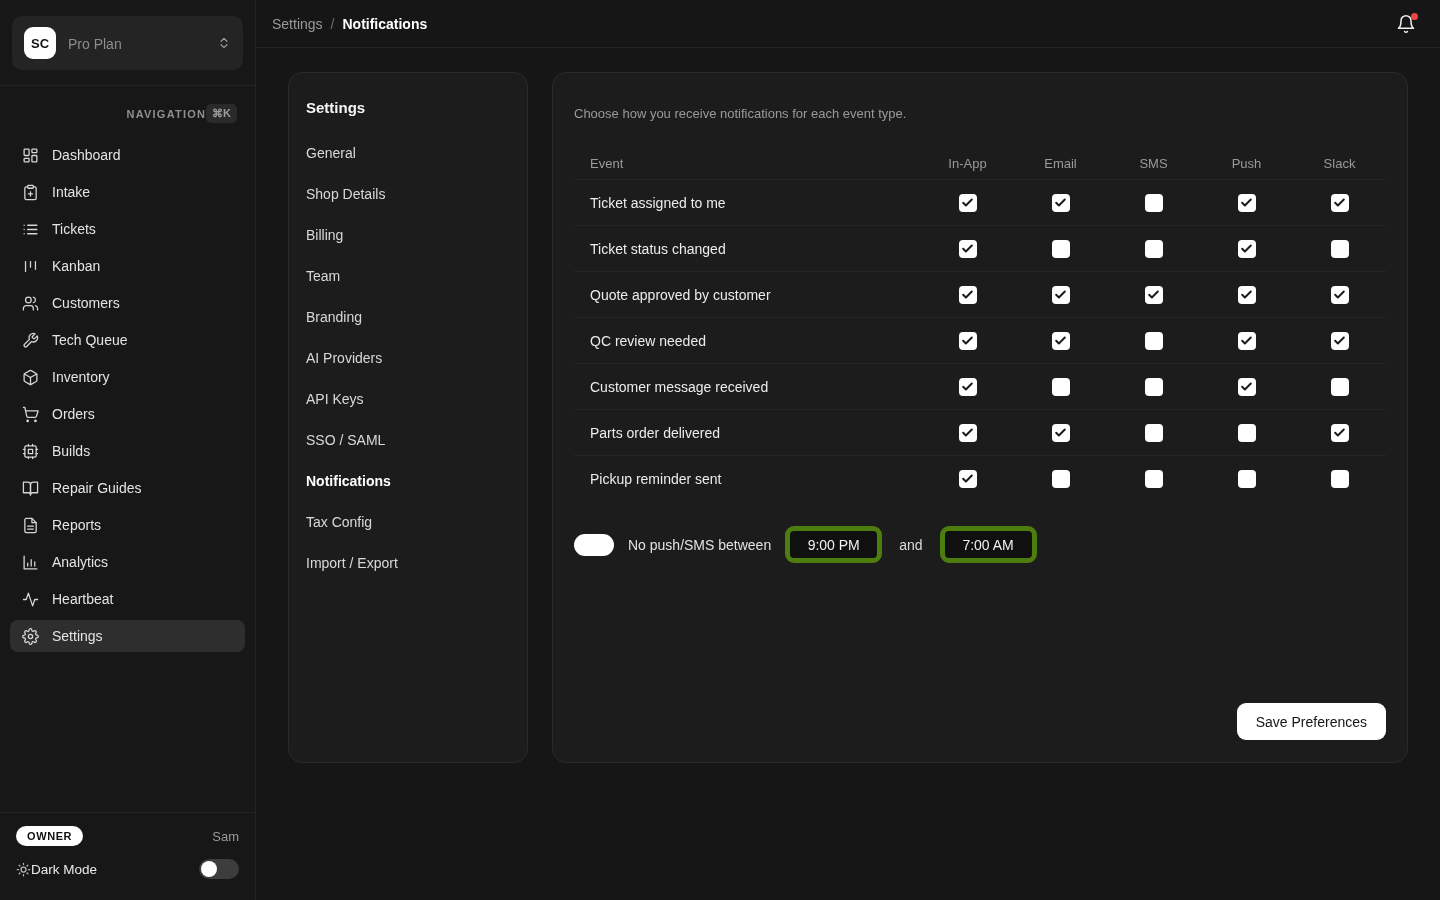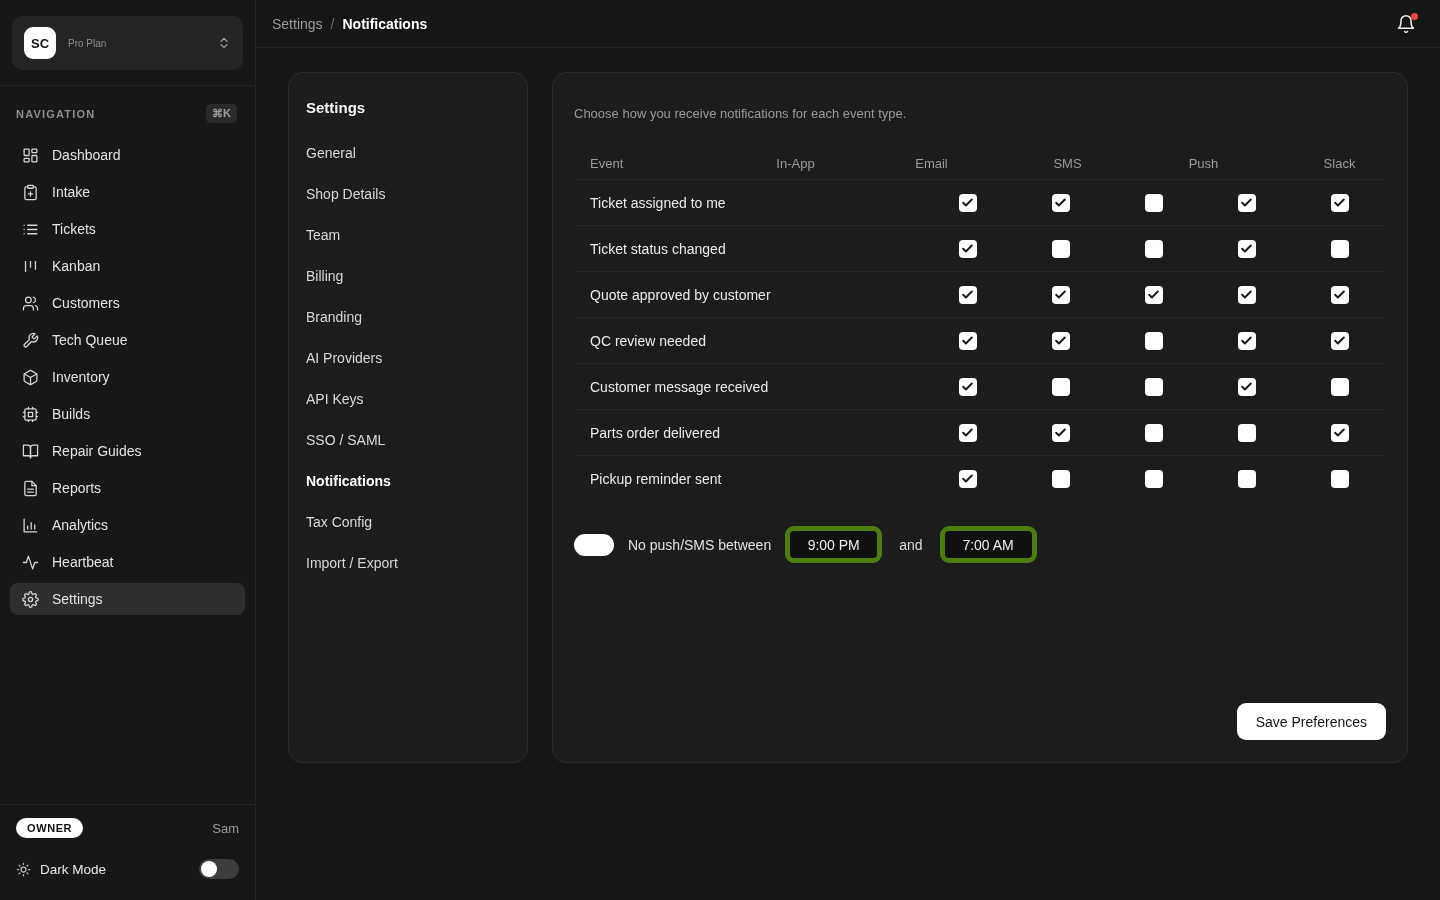--- a/index.html
+++ b/index.html
@@ -29,26 +29,26 @@
   }
   .ws-avatar {
     width:32px; height:32px; border-radius:9px;
     background:#ffffff; color:#141414;
     font-size:13px; font-weight:700;
     display:flex; align-items:center; justify-content:center;
     flex:0 0 32px;
   }
   .ws-meta { flex:1; min-width:0; }
   .ws-name { font-size:14px; font-weight:600; color:#f3f3f3; line-height:1.5; }
-  .ws-plan { font-size:10px; color:#8d8d8d; margin-top:1px; }
+  .ws-plan { font-size:14px; color:#8d8d8d; margin-top:1px; }
   .ws-chevron { color:#9a9a9a; }
   .sb-divider { border-bottom:1px solid #242424; margin-top:15px; }
 
   .nav-head {
-    display:flex; align-items:center; justify-content:space-between;
+    display:flex; align-items:center; justify-content:flex-end;
     padding:18px 18px 12px 16px;
   }
   .nav-head-label {
     font-size:11px; font-weight:700; letter-spacing:1.2px; color:#8f8f8f;
   }
   .kbd {
     font-size:11px; color:#9e9e9e; background:#2a2a2a;
     border-radius:5px; padding:3px 6px; font-weight:600;
   }
   .nav-list { padding:4px 10px 0 10px; }
@@ -66,21 +66,21 @@
     border-top:1px solid #242424;
     padding:13px 16px 15px 16px;
     background:#171717;
   }
   .sb-footer-row1 { display:flex; align-items:center; justify-content:space-between; }
   .owner-pill {
     background:#ffffff; color:#111; font-size:11px; font-weight:700;
     letter-spacing:.6px; border-radius:999px; padding:4px 11px;
   }
   .footer-user { font-size:13px; color:#9a9a9a; }
-  .sb-footer-row2 { margin-top:21px; display:flex; align-items:center; gap:9px; }
+  .sb-footer-row2 { margin-top:13px; display:flex; align-items:center; }
   .sun { color:#b9b9b9; display:flex; }
   .dm-label { font-size:13.5px; color:#eaeaea; }
   .toggle {
     margin-left:auto; width:40px; height:20px; border-radius:10px;
     background:#3d3d3d; position:relative; cursor:pointer;
   }
   .toggle .knob {
     position:absolute; left:2px; top:2px; width:16px; height:16px;
     border-radius:50%; background:#ffffff;
   }
@@ -114,21 +114,21 @@
     font-size:14px; color:#d9d9d9; cursor:pointer;
   }
   .snav-item.active { font-weight:700; color:#ffffff; }
 
   .panel { flex:1; height:691px; padding:24px 21px 22px 21px; display:flex; flex-direction:column; }
   .panel-title { font-size:16px; font-weight:700; color:#f7f7f7; }
   .panel-sub { font-size:13px; color:#9a9a9a; margin-top:9px; }
 
   .table { margin-top:26px; }
   .t-row { display:flex; align-items:center; }
-  .t-head { height:32px; color:#9a9a9a; font-size:13px;gap:43px; }
+  .t-head { height:32px; color:#9a9a9a; font-size:13px; }
   .t-body-row { height:46px; border-top:1px solid #262626; font-size:14px; color:#ececec; }
   .t-body-row:first-of-type { border-top:1px solid #2a2a2a; }
   .cell-event { flex:1; padding-left:16px; }
   .cell-ch { width:93px; display:flex; justify-content:center; }
   .cb {
     width:18px; height:18px; border-radius:4px; background:#ffffff;
     display:flex; align-items:center; justify-content:center; cursor:pointer;
   }
 
   .qh-title { margin-top:50px; font-size:16px; font-weight:700; color:#f7f7f7; }
@@ -247,20 +247,30 @@
             <path d="M21 16V8a2 2 0 0 0-1-1.73l-7-4a2 2 0 0 0-2 0l-7 4A2 2 0 0 0 3 8v8a2 2 0 0 0 1 1.73l7 4a2 2 0 0 0 2 0l7-4A2 2 0 0 0 21 16z"></path>
             <path d="M3.3 7 12 12l8.7-5"></path>
             <path d="M12 22V12"></path>
           </svg>
         </span>
         <span>Inventory</span>
       </div>
       <div class="nav-item">
         <span class="nicon">
           <svg width="17" height="17" viewBox="0 0 24 24" fill="none" stroke="currentColor" stroke-width="1.8" stroke-linecap="round" stroke-linejoin="round">
+            <circle cx="8" cy="21" r="1"></circle>
+            <circle cx="19" cy="21" r="1"></circle>
+            <path d="M2 2h2l2.66 12.42a2 2 0 0 0 2 1.58h9.78a2 2 0 0 0 1.95-1.57L22.7 7H5.12"></path>
+          </svg>
+        </span>
+        <span>Orders</span>
+      </div>
+      <div class="nav-item">
+        <span class="nicon">
+          <svg width="17" height="17" viewBox="0 0 24 24" fill="none" stroke="currentColor" stroke-width="1.8" stroke-linecap="round" stroke-linejoin="round">
             <rect x="4" y="4" width="16" height="16" rx="2"></rect>
             <rect x="9" y="9" width="6" height="6"></rect>
             <path d="M15 2v2M9 2v2M15 20v2M9 20v2M2 15h2M2 9h2M20 15h2M20 9h2"></path>
           </svg>
         </span>
         <span>Builds</span>
       </div>
       <div class="nav-item">
         <span class="nicon">
           <svg width="17" height="17" viewBox="0 0 24 24" fill="none" stroke="currentColor" stroke-width="1.8" stroke-linecap="round" stroke-linejoin="round">
@@ -349,22 +359,22 @@
     </div>
   </div>
 
   <div class="content">
 
     <div class="card snav">
       <div class="snav-title">Settings</div>
       <div id="snav-list">
           <div class="snav-item">General</div>
           <div class="snav-item">Shop Details</div>
+          <div class="snav-item">Billing</div>
           <div class="snav-item">Team</div>
-          <div class="snav-item">Billing</div>
           <div class="snav-item">Branding</div>
           <div class="snav-item">AI Providers</div>
           <div class="snav-item">API Keys</div>
           <div class="snav-item">SSO / SAML</div>
           <div class="snav-item active">Notifications</div>
           <div class="snav-item">Tax Config</div>
           <div class="snav-item">Import / Export</div>
         </div>
     </div>
 

